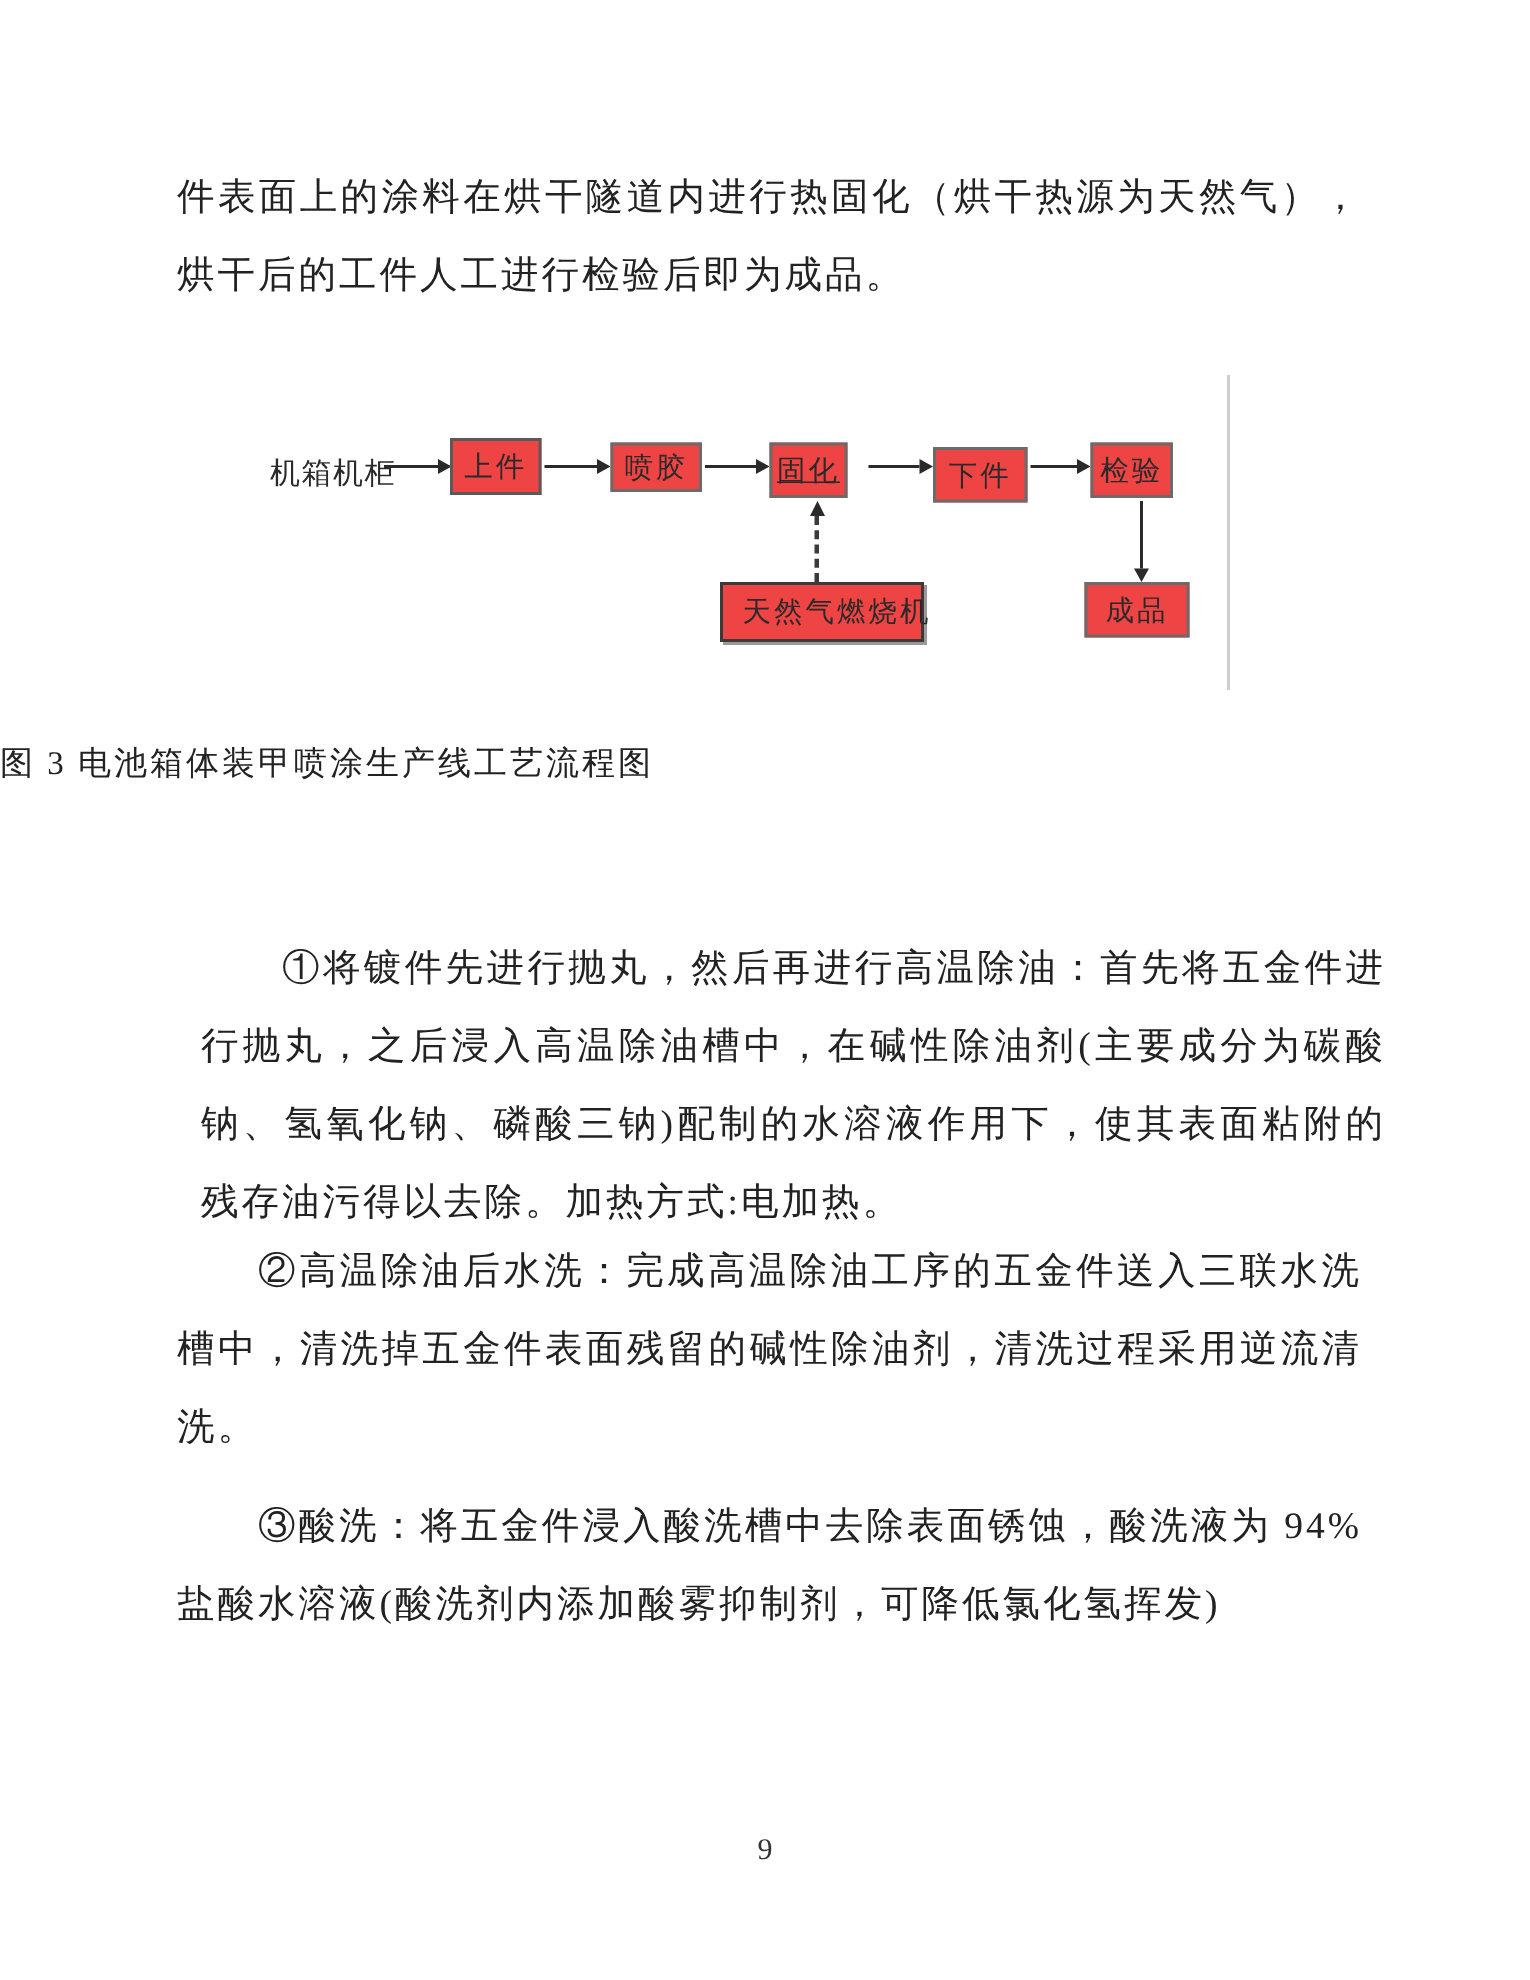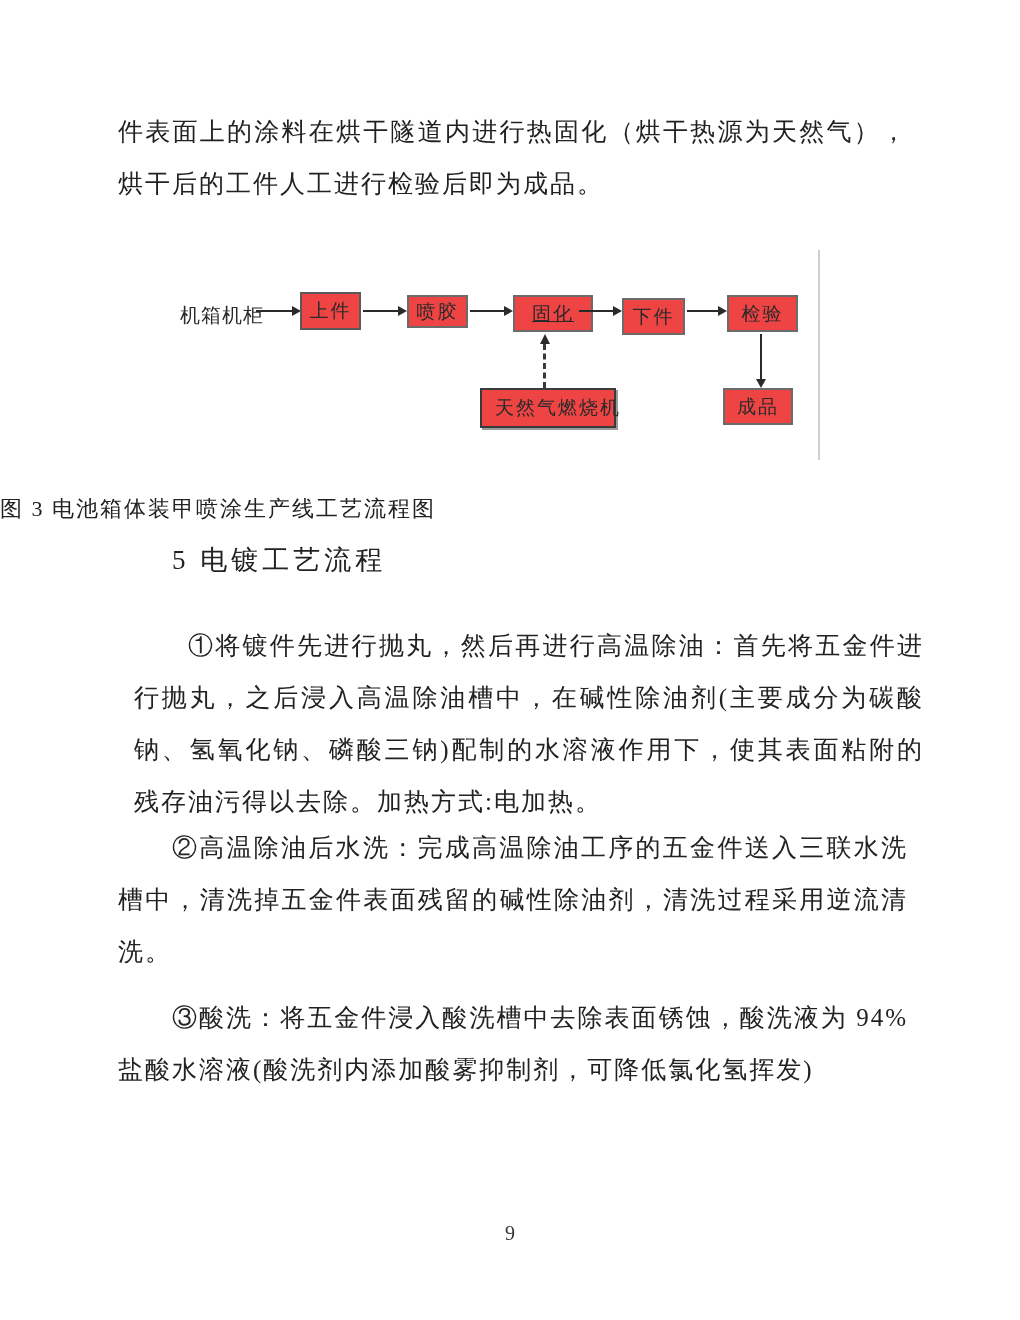--- a/index.html
+++ b/index.html
@@ -67,23 +67,23 @@
     display: flex;
     align-items: center;
     justify-content: center;
     font-size: 19px;
     letter-spacing: 2px;
     color: #2a2a2a;
     white-space: nowrap;
   }
   .b-load    { left: 300px; top: 44px;  width: 61px;  height: 38px; border-color: #5a5a5a; }
   .b-spray   { left: 407px; top: 47px;  width: 61px;  height: 33px; }
-  .b-cure    { left: 513px; top: 47px;  width: 80px;  height: 37px; text-decoration: underline; }
+  .b-cure    { left: 513px; top: 47px;  width: 52px;  height: 37px; text-decoration: underline; }
   .b-unload  { left: 622px; top: 50px;  width: 63px;  height: 37px; }
-  .b-inspect { left: 727px; top: 47px;  width: 71px;  height: 37px; }
+  .b-inspect { left: 727px; top: 47px;  width: 55px;  height: 37px; }
   .b-final   { left: 723px; top: 140px; width: 70px;  height: 37px; }
   .b-burner  { left: 480px; top: 140px; width: 136px; height: 40px;
                border: 2px solid #3a3a3a; box-shadow: 2px 2px 0 #9a9a9a; padding-left: 20px; }
 
   .harrow {
     position: absolute;
     height: 2px;
     background: #2a2a2a;
     top: 62px;
   }
@@ -183,21 +183,20 @@
 
     <div class="flow-box b-final">成品</div>
 
     <div class="varrow-dashed-up"></div>
 
     <div class="flow-box b-burner">天然气燃烧机</div>
   </div>
 
   <div class="figure-caption">图 3 电池箱体装甲喷涂生产线工艺流程图</div>
 
-  <div class="section-heading">5 电镀工艺流程</div>
 
   <p class="body-text indent p1">①将镀件先进行抛丸，然后再进行高温除油：首先将五金件进行抛丸，之后浸入高温除油槽中，在碱性除油剂(主要成分为碳酸钠、氢氧化钠、磷酸三钠)配制的水溶液作用下，使其表面粘附的残存油污得以去除。加热方式:电加热。</p>
 
   <p class="body-text indent p2">②高温除油后水洗：完成高温除油工序的五金件送入三联水洗槽中，清洗掉五金件表面残留的碱性除油剂，清洗过程采用逆流清洗。</p>
 
   <p class="body-text indent p3">③酸洗：将五金件浸入酸洗槽中去除表面锈蚀，酸洗液为 94%盐酸水溶液(酸洗剂内添加酸雾抑制剂，可降低氯化氢挥发)</p>
 
 
   <div class="page-number">9</div>
 

